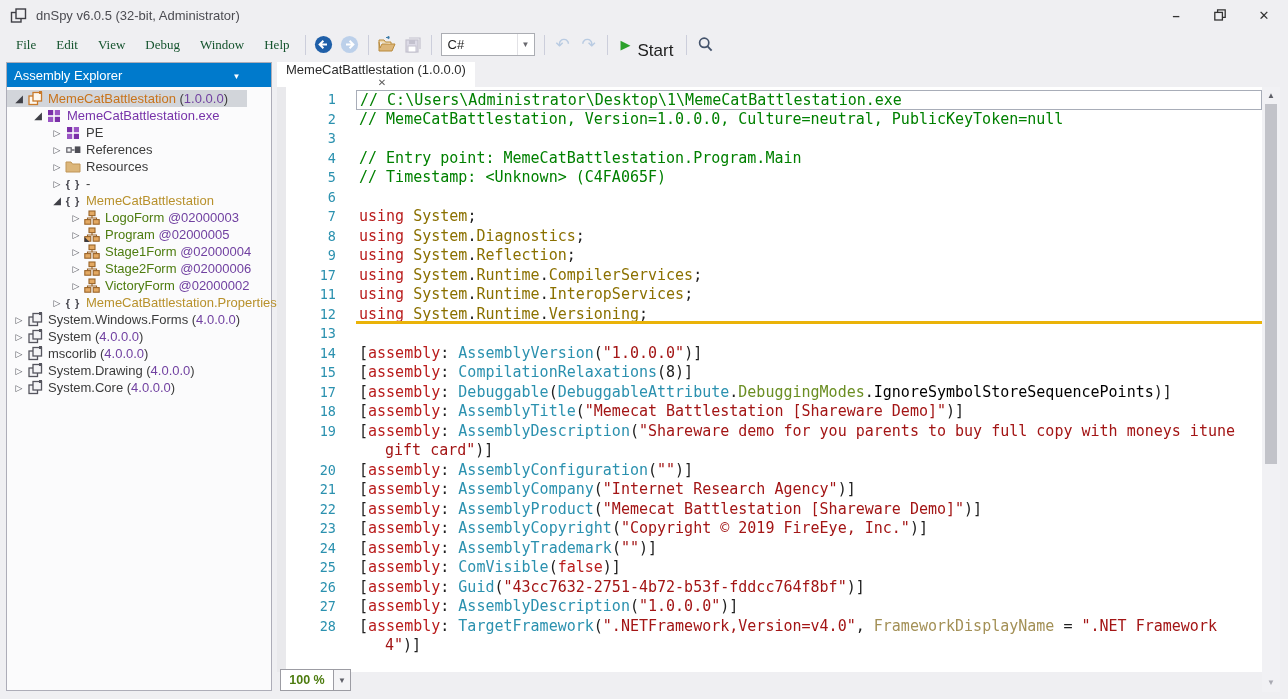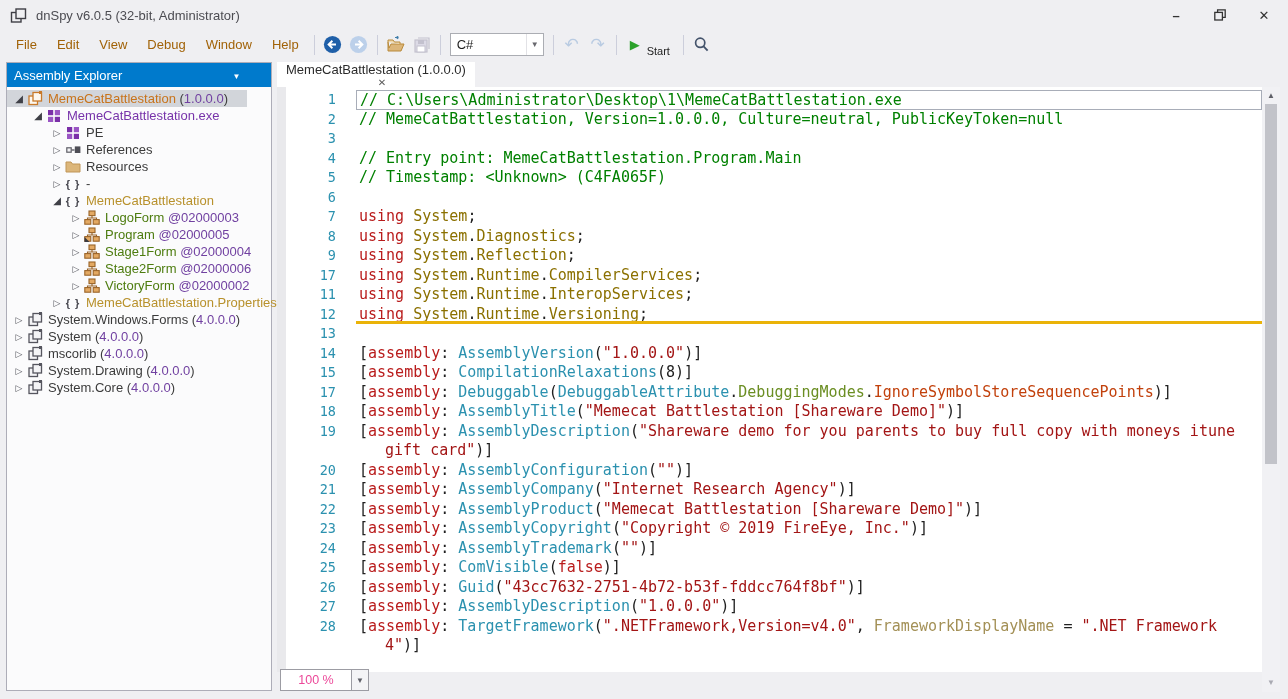--- a/index.html
+++ b/index.html
@@ -8,30 +8,30 @@
 
   
   .titlebar { position:absolute; top:0; left:0; right:0; height:30px; display:flex; align-items:center; padding-left:10px; }
   .app-icon { width:17px; height:17px; margin-right:9px; }
   .title-text { font-size:13px; color:#4C4C52; }
   .win-controls { position:absolute; right:2px; top:0; height:30px; display:flex; }
   .win-btn { width:44px; height:30px; display:flex; align-items:center; justify-content:center; font-size:13px; color:#333; cursor:default; }
 
   
   .menubar { position:absolute; top:30px; left:0; right:0; height:29px; display:flex; align-items:center; padding-left:6px; font-size:13px; }
-  .menu-item { padding:5px 10px; color:#a16207; }
+  .menu-item { padding:5px 10px; color:#14532d;font-family:Liberation Serif, serif; }
   .tb-sep { width:1px; height:20px; background:#CCCEDB; margin:0 5px; }
   .tb-btn { width:26px; height:26px; display:flex; align-items:center; justify-content:center; }
   .undo-glyph { font-size:17px; color:#B9CBE2; line-height:1; }
   .combo { width:94px; height:23px; background:#fff; border:1px solid #ABADB3; display:flex; align-items:center; font-size:13px; margin:0 4px; }
   .combo-val { padding-left:6px; flex:1; }
   .combo-arrow { width:17px; height:100%; display:flex; align-items:center; justify-content:center; font-size:8px; color:#68686E; border-left:1px solid #E2E2E6; }
   .start-btn { display:flex; align-items:center; padding:0 8px; height:26px; }
   .play-glyph { color:#2BA12B; font-size:13px; margin-right:7px; }
-  .start-label { font-size:11px;margin-top:12px; }
+  .start-label { font-size:17px;margin-top:12px; }
 
   
   .panel { position:absolute; left:6px; top:62px; width:266px; height:629px; background:#FBFBFC; border:1px solid #ADADB8; }
   .panel-header { height:24px; background:#007ACC; color:#fff; display:flex; align-items:center; padding:0 7px; font-size:13px;gap:44px; }
   .panel-title { white-space:nowrap; }
   .grip { flex:1; height:9px; margin:2px 10px 0 12px; background:radial-gradient(rgba(255,255,255,.55) 1px, transparent 1.3px); background-size:4px 4px; }
   .hdr-btn { width:17px; text-align:center; font-size:10px; color:#fff; }
   .tree { padding-top:3px; font-size:13px; }
   .trow { height:17px; display:flex; align-items:center; white-space:pre; }
   .trow.selected { background:#D2D5DA; margin-right:24px; }
@@ -49,33 +49,33 @@
   .editor { position:absolute; left:277px; top:87px; width:1003px; height:605px; }
   .code-area { position:absolute; left:0; top:0; right:18px; bottom:20px; background:#fff; overflow:hidden; }
   .glyph-margin { position:absolute; left:0; top:0; width:9px; height:100%; background:#E9E9EC; }
   .crows { position:absolute; left:9px; top:3px; right:0; }
   .crow { display:flex; height:19.5px; line-height:19.5px; font-family:"DejaVu Sans Mono","Liberation Mono",monospace; font-size:15px; white-space:pre; }
   .gut { width:50px; text-align:right; color:#2B91AF; flex:none; font-size:13.5px; }
   .ccode { flex:1; margin-left:20px; padding:0 3px; color:#202020; overflow:hidden; }
   .crow.cur .ccode { border:1px solid #A8ADB8; }
   .crow.sep .ccode { border-bottom:3px solid #eab308; }
   .crow.wrap .ccode { margin-left:46px; }
-  .ck{color:#b91c1c}.cc{color:#008000}.cn{color:#8B7000}.ct{color:#2B91AF}.cs{color:#A31515}.cp{color:#202020}.cg{color:#A39056}.ce{color:#6B8E23}.cm{color:#c2410c}.cd{color:#202020}
+  .ck{color:#b91c1c}.cc{color:#008000}.cn{color:#8B7000}.ct{color:#2B91AF}.cs{color:#A31515}.cp{color:#202020}.cg{color:#A39056}.ce{color:#6B8E23}.cm{color:#000000}.cd{color:#202020}
 
   
   .scrollbar { position:absolute; right:0; top:0; width:18px; height:100%; background:#F1F1F4; }
   .sb-arrow { position:absolute; left:0; width:18px; text-align:center; font-size:8px; }
   .sb-up { top:4px; color:#5F6068; }
   .sb-down { bottom:5px; color:#A9AAB2; }
   .sb-thumb { position:absolute; left:3px; top:17px; width:12px; height:360px; background:#C2C3C9; }
 
   
   .editor-bottom { position:absolute; left:0; right:18px; bottom:0; height:20px; background:#EFEFF2; }
   .zoom-combo { position:absolute; left:3px; bottom:1px; height:22px; display:flex; }
-  .zoom-val { width:72px; background:#fff; border:1px solid #9C9CA3; font-size:12.5px; display:flex; align-items:center; justify-content:center; color:#ec4899; }
+  .zoom-val { width:54px; background:#fff; border:1px solid #9C9CA3; font-size:12.5px; display:flex; align-items:center; justify-content:center; color:#4d7c0f;font-weight:bold; }
   .zoom-arrow { width:17px; border:1px solid #9C9CA3; border-left:none; background:#F4F4F6; font-size:8px; color:#5F6068; display:flex; align-items:center; justify-content:center; }
 </style>
 </head>
 <body>
 
 <div class="titlebar">
   <svg class="app-icon" viewBox="0 0 17 17">
     <rect x="1.5" y="5.5" width="9.5" height="9.5" fill="#EFEFF2" stroke="#3F3F46" stroke-width="1.4"></rect>
     <rect x="6" y="2" width="9.5" height="9.5" fill="#EFEFF2" stroke="#3F3F46" stroke-width="1.4"></rect>
   </svg>

